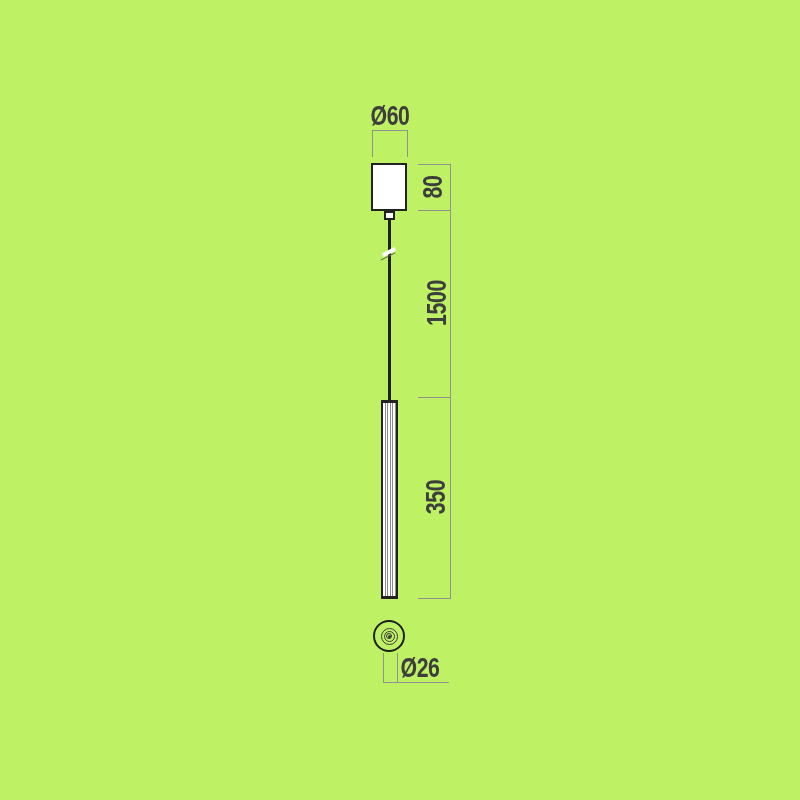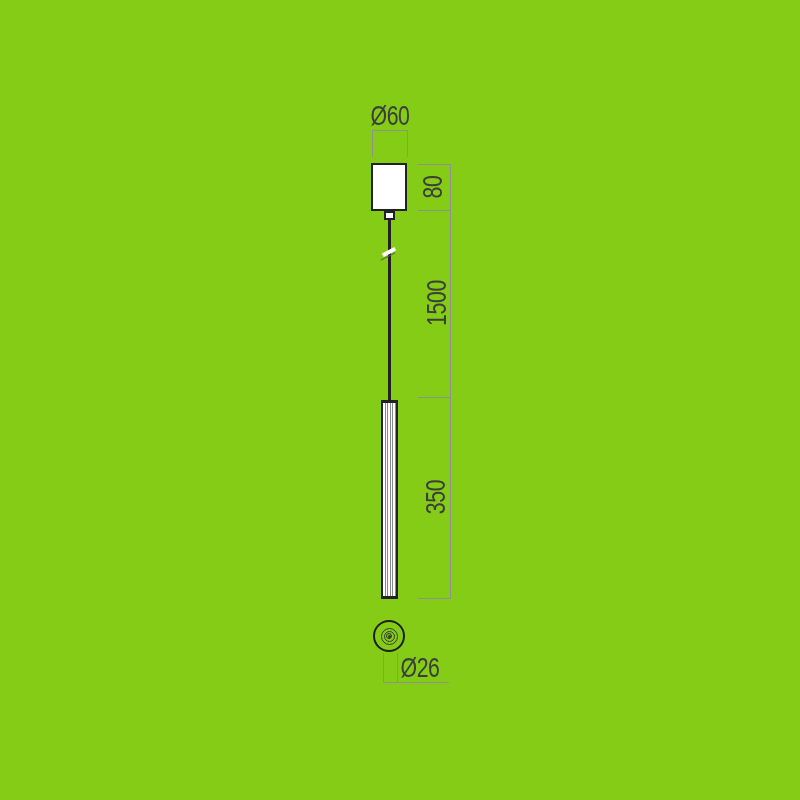--- a/index.html
+++ b/index.html
@@ -4,23 +4,24 @@
 <style>
   html, body {
     margin: 0;
     padding: 0;
     background: #ffffff;
   }
   .canvas {
     position: relative;
     width: 800px;
     height: 800px;
-    background: #84cc16;
+    background: #bef264;
     overflow: hidden;
     font-family: "Liberation Sans", sans-serif;
+    font-weight: bold;
   }
   .abs { position: absolute; }
 
   
   .dimline {
     background: #919191;
   }
 
   
   .dimlabel {

